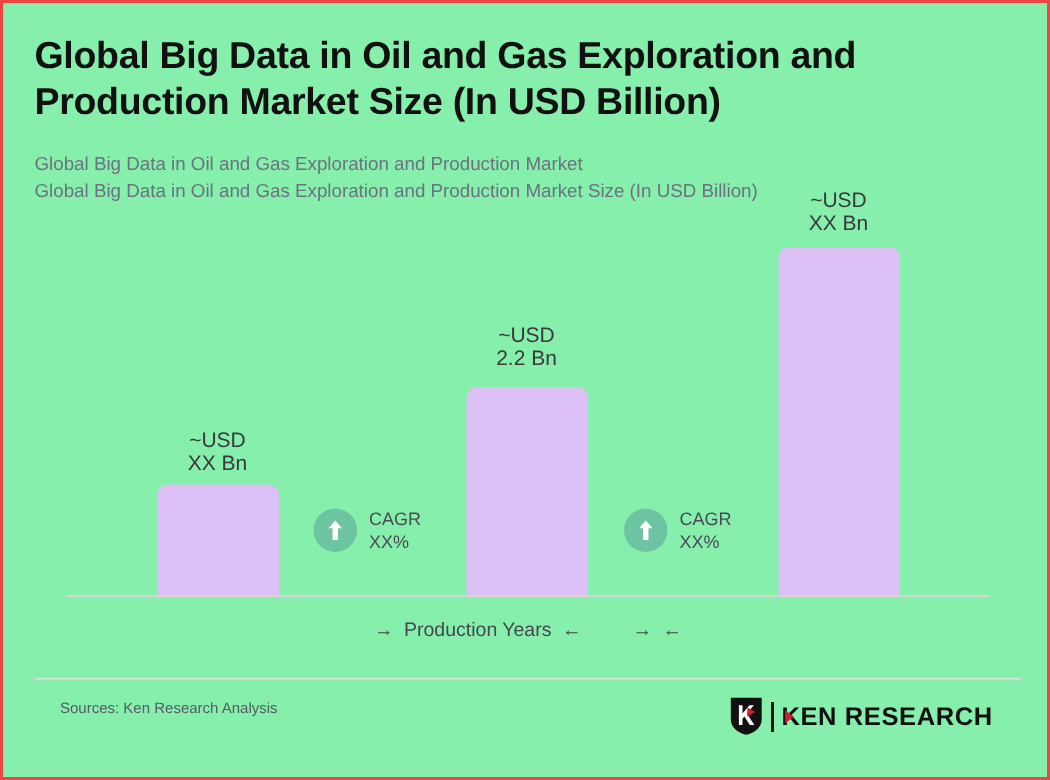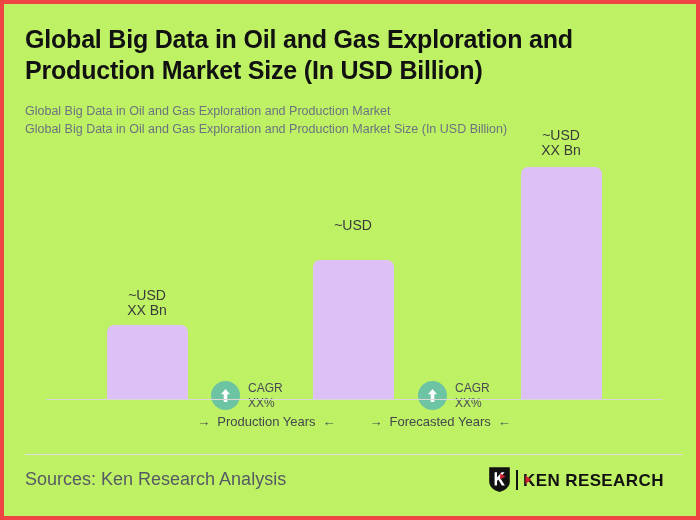--- a/index.html
+++ b/index.html
@@ -9,22 +9,22 @@
   }
   body {
     font-family: "Liberation Sans", sans-serif;
     -webkit-font-smoothing: antialiased;
   }
 
   #canvas {
     position: relative;
     width: 700px;
     height: 520px;
-    background: #bef264;
-    border: 4px solid #ef4444;
+    background: #86efac;
+    border: 2px solid #ef4444;
     overflow: hidden;
   }
 
   
   .title {
     position: absolute;
     left: 21px;
     top: 20px;
     width: 640px;
     font-size: 25px;
@@ -80,21 +80,20 @@
     text-align: center;
     white-space: nowrap;
   }
 
   
   .cagr {
     position: absolute;
     display: flex;
     align-items: center;
     gap: 8px;
-    margin-top: 40px;
   }
   .cagr-circle {
     width: 29px;
     height: 29px;
     border-radius: 50%;
     background: #6dc4a3;
     display: flex;
     align-items: center;
     justify-content: center;
     flex: none;
@@ -131,23 +130,23 @@
   .footer-divider {
     position: absolute;
     left: 21px;
     top: 450px;
     width: 658px;
     height: 1px;
     background: #e0e0e0;
   }
   .sources {
     position: absolute;
-    left: 21px;
+    left: 38px;
     top: 465px;
-    font-size: 18px;
+    font-size: 10px;
     color: #555a64;
     white-space: nowrap;
   }
 
   .logo {
     position: absolute;
     left: 484px;
     top: 462px;
     display: flex;
     align-items: center;
@@ -189,20 +188,21 @@
         </svg>
       </span>
       <span class="cagr-text">
         <span style="display:block">CAGR</span>
         <span style="display:block">XX%</span>
       </span>
     </div>
 
     <div class="bar-label" style="left:289px; top:214px; width:120px;">
       <div>~USD</div>
+      <div>2.2 Bn</div>
     </div>
     <div class="bar" style="left:309px; top:256px; width:81px; height:139px;"></div>
 
     <div class="cagr" style="left:414px; top:337px;">
       <span class="cagr-circle">
         <svg width="13" height="15" viewBox="0 0 13 15" aria-hidden="true">
           <path d="M6.5 1 L11 6.2 H8.3 V14 H4.7 V6.2 H2 Z" fill="#ffffff"></path>
         </svg>
       </span>
       <span class="cagr-text">
@@ -220,21 +220,20 @@
     <div class="axis-line"></div>
 
     <div class="years-legend">
       <div class="year-group">
         <span class="year-arrow">→</span>
         <span>Production Years</span>
         <span class="year-arrow">←</span>
       </div>
       <div class="year-group">
         <span class="year-arrow">→</span>
-        <span>Forecasted Years</span>
         <span class="year-arrow">←</span>
       </div>
     </div>
   </div>
 
   <div class="footer-divider"></div>
   <div class="sources">Sources: Ken Research Analysis</div>
 
   <div class="logo">
     <svg class="logo-mark" width="23" height="27" viewBox="0 0 23 27" aria-hidden="true">

